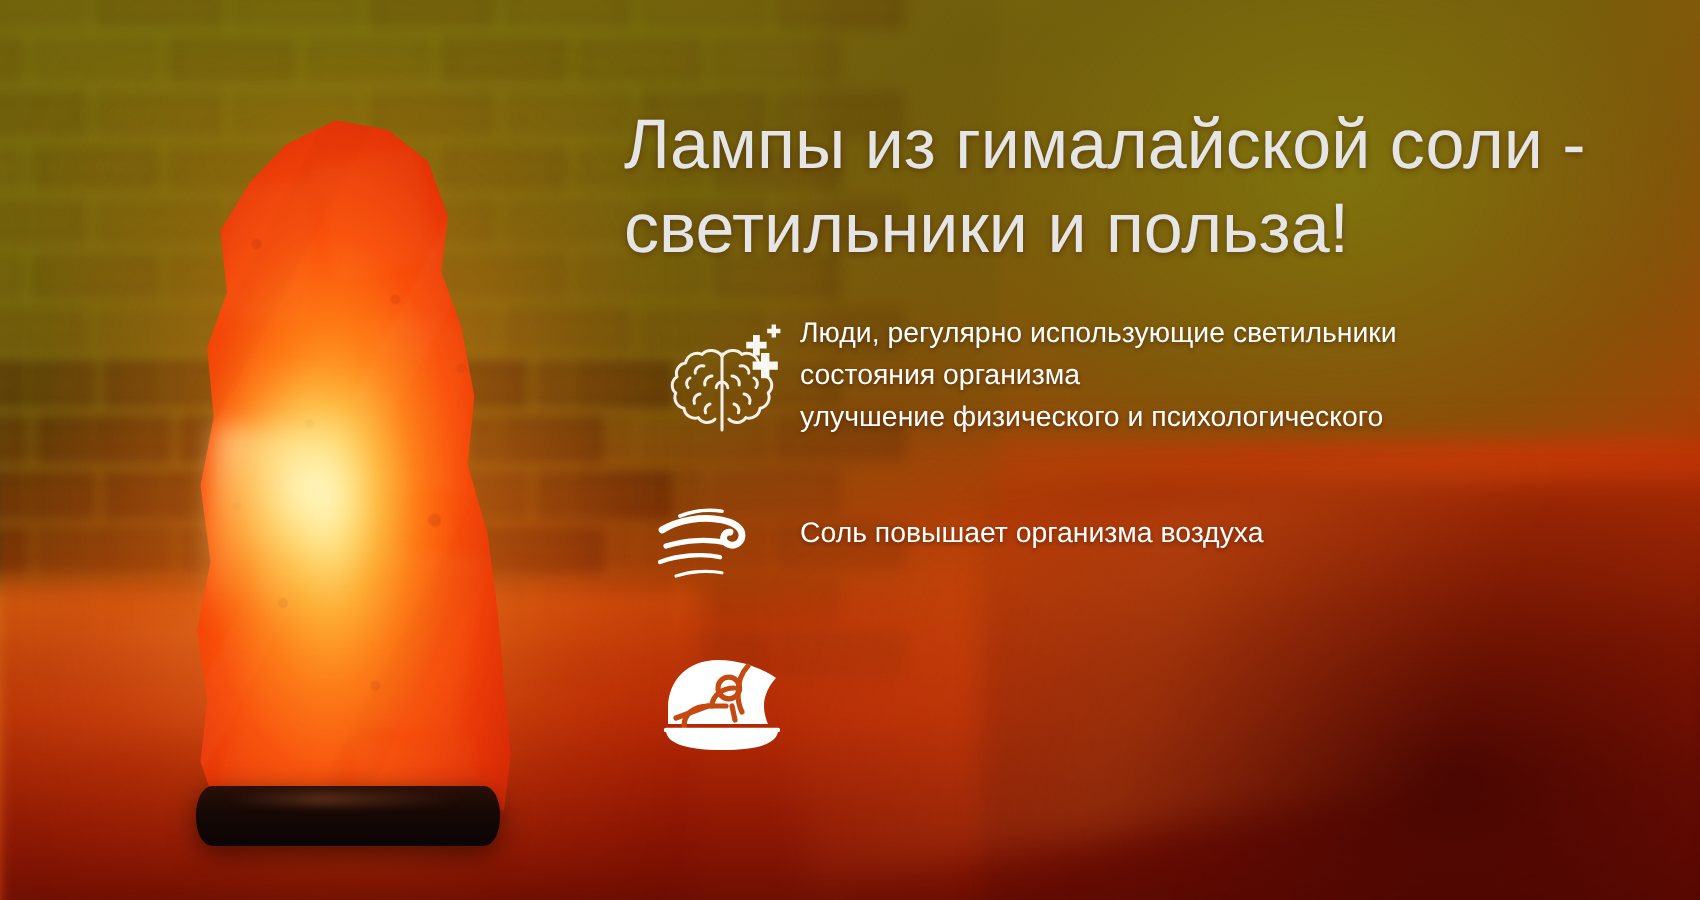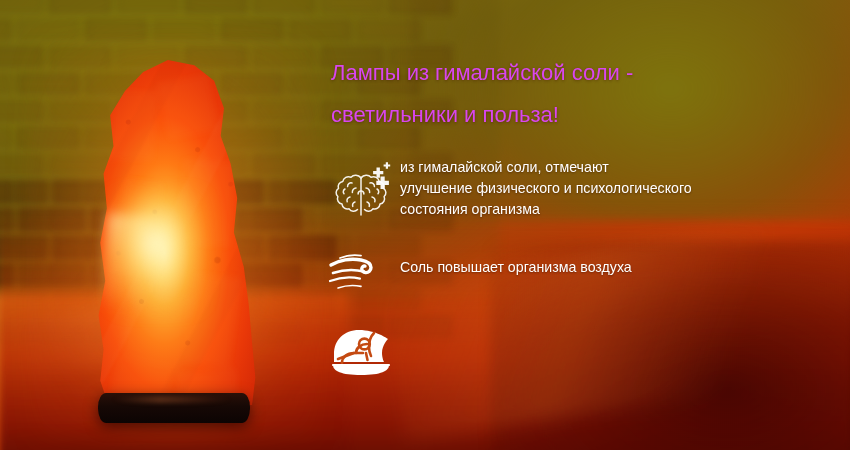--- a/index.html
+++ b/index.html
@@ -272,24 +272,24 @@
     letter-spacing: -2px;
     color: rgba(255,255,255,0.26);
     line-height: 1;
     white-space: nowrap;
     user-select: none;
   }
 
   
   .headline {
     position: absolute;
-    left: 331px; top: 52px;
+    left: 312px; top: 52px;
     width: 520px;
-    color: #d946ef;
-    font-size: 22px;
+    color: #e5e5e5;
+    font-size: 35px;
     line-height: 42px;
     font-weight: 400;
     text-shadow: 0 1px 3px rgba(60,20,0,0.45);
   }
   .headline .line { display: block; }
 
   .features {
     position: absolute;
     left: 322px; top: 155px;
     width: 520px;
@@ -550,23 +550,23 @@
             <path d="M31 30c1.6 0 2.9 1.3 2.9 2.9"></path>
           </g>
           <g fill="#ffffff" opacity="0.95">
             <path d="M46.5 6.5h3.4v3.4h3.4v3.4h-3.4v3.4h-3.4v-3.4h-3.4v-3.4h3.4z"></path>
             <path d="M53.5 16.5h4.2v4.2h4.2v4.2h-4.2v4.2h-4.2v-4.2h-4.2v-4.2h4.2z" transform="translate(-3,-1)"></path>
             <path d="M55.8 1.2h2.2v2.2h2.2v2.2h-2.2v2.2h-2.2v-2.2h-2.2v-2.2h2.2z"></path>
           </g>
         </svg>
       </div>
       <div class="feature-text">
-        <span class="line">из гималайской соли, отмечают</span>
+        <span class="line">Люди, регулярно использующие светильники</span>
+        <span class="line">состояния организма</span>
         <span class="line">улучшение физического и психологического</span>
-        <span class="line">состояния организма</span>
       </div>
     </div>
 
     <div class="feature" id="feature-1">
       <div class="feature-icon">
         <svg width="66" height="44" viewBox="0 0 66 44" aria-hidden="true">
           <g fill="none" stroke="#ffffff" stroke-linecap="round">
             <path d="M3 14c8-5 20-7 30-5c6 1.2 10 4 10 7.6c0 3.1-2.6 5.2-5.4 5c-2.4-0.2-4-2-3.8-4c0.2-1.7 1.7-2.8 3.2-2.5" stroke-width="3.4"></path>
             <path d="M5 22c10-3.2 22-3.6 31-1.4" stroke-width="2.6"></path>
             <path d="M2 30c9-3.4 21-4.4 30-2.4" stroke-width="2.2"></path>

